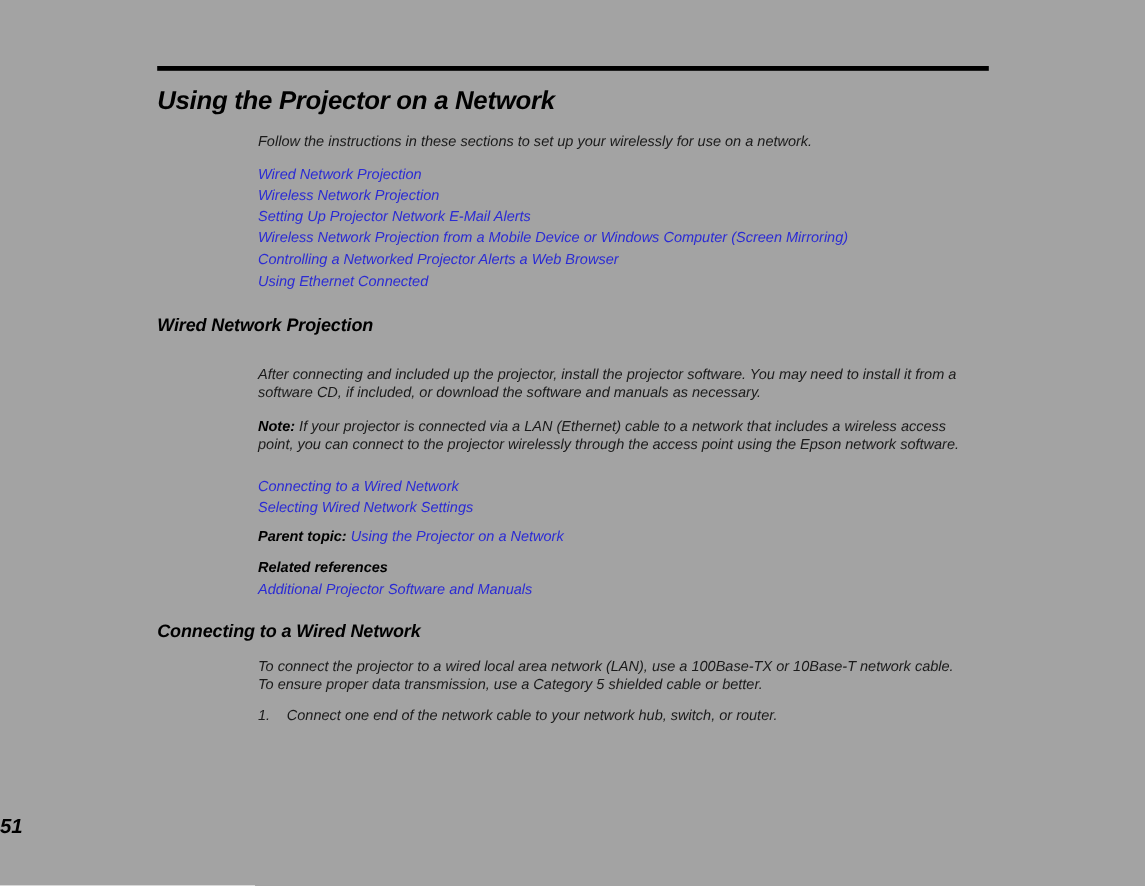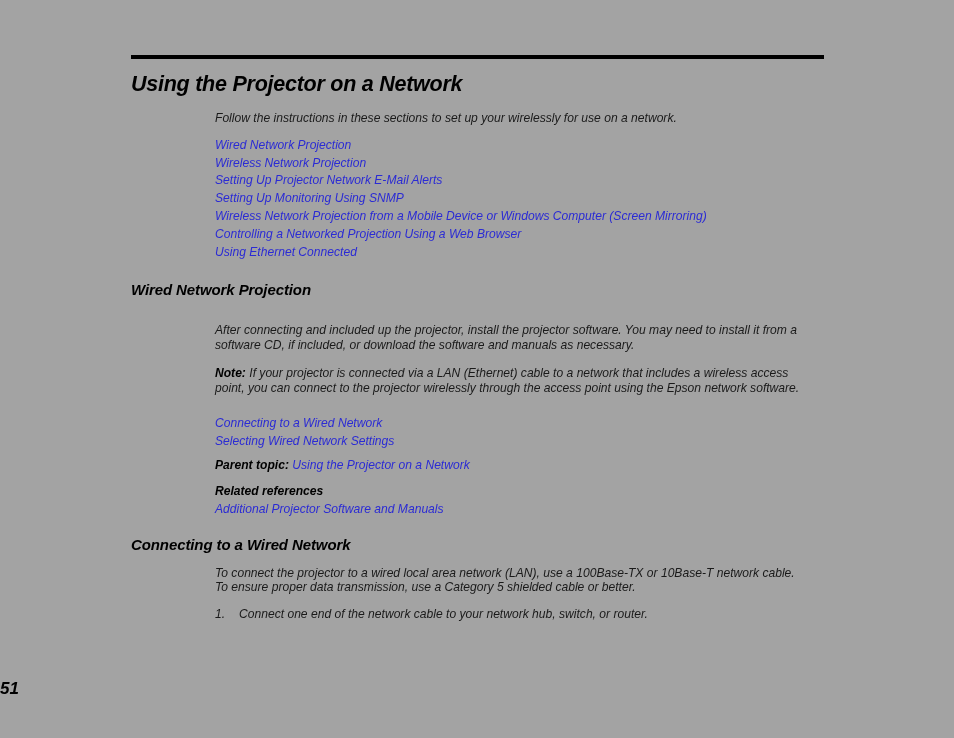--- a/index.html
+++ b/index.html
@@ -155,23 +155,22 @@
 
     <div class="body-indent">
       <p class="body">Follow the instructions in these sections to set up your wirelessly for use on a network.</p>
 
       <div class="gap-11"></div>
 
       <div>
         <a class="link" href="#">Wired Network Projection</a>
         <a class="link" href="#">Wireless Network Projection</a>
         <a class="link" href="#">Setting Up Projector Network E-Mail Alerts</a>
-        <a class="link" href="#">Setting Up Monitoring Using SNMP</a>
         <a class="link" href="#">Wireless Network Projection from a Mobile Device or Windows Computer (Screen Mirroring)</a>
-        <a class="link" href="#">Controlling a Networked Projection Using a Web Browser</a>
+        <a class="link" href="#">Controlling a Networked Projector Alerts a Web Browser</a>
         <a class="link" href="#">Using Ethernet Connected</a>
       </div>
     </div>
 
     <div class="gap-18"></div>
 
     <h2 class="section-title">Wired Network Projection</h2>
 
     <div class="gap-12"></div>
 

